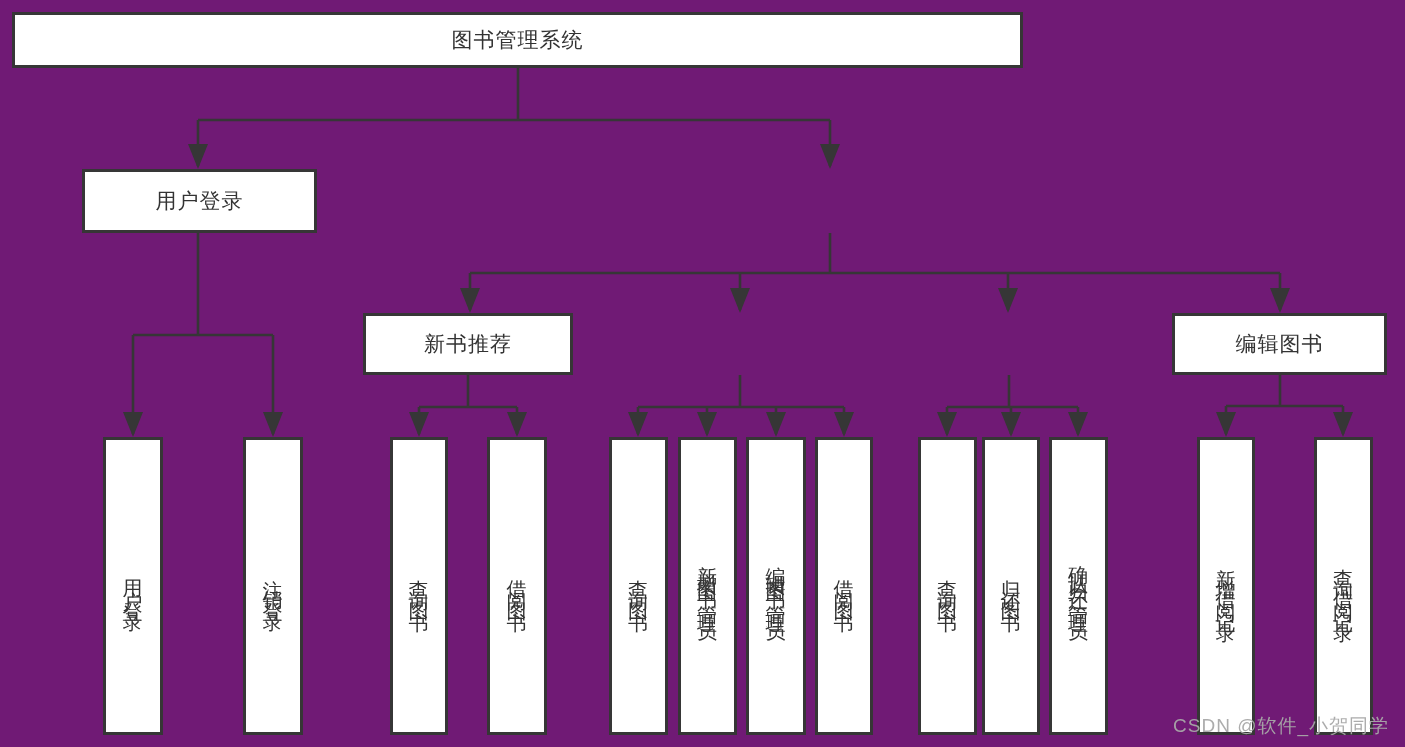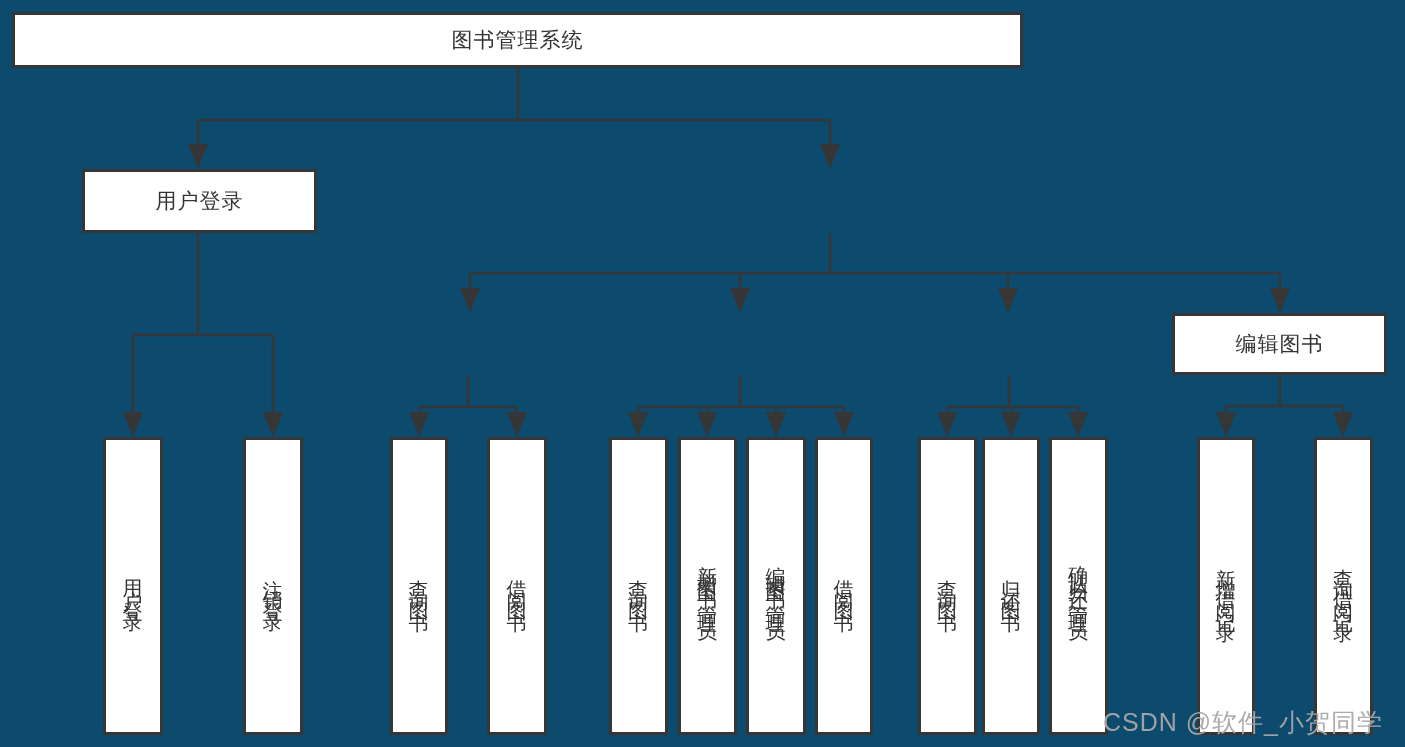--- a/index.html
+++ b/index.html
@@ -1,32 +1,32 @@
 <!DOCTYPE html>
 <html><head>
 <meta charset="utf-8">
 <style>
   html,body { margin:0; padding:0; background:#ffffff; }
   .stage {
-    position:relative; width:1405px; height:747px; background:#0c4a6e;
+    position:relative; width:1405px; height:747px; background:#701a75;
     font-family:"Liberation Sans", sans-serif; color:#333333; overflow:hidden;
   }
   .connectors { position:absolute; left:0; top:0; width:1405px; height:747px; }
   .box {
     position:absolute; box-sizing:border-box; background:#ffffff;
     border:3px solid #363636; display:flex; align-items:center; justify-content:center;
   }
   .hl { font-size:21px; letter-spacing:1px; color:#333333; white-space:nowrap; }
   .vl {
     writing-mode:vertical-rl; text-orientation:mixed;
     font-size:20px; letter-spacing:11px; line-height:1; color:#333333; white-space:nowrap;
   }
   .vl.tight { letter-spacing:8px; }
   .watermark {
-    position:absolute; right:22px; bottom:8px; font-size:25px;
+    position:absolute; right:16px; bottom:8px; font-size:19px;
     color:#a8a8a8; letter-spacing:1px; opacity:0.95; white-space:nowrap;
   }
 </style>
 </head>
 <body>
 
 <div class="stage">
 
   <svg class="connectors" viewBox="0 0 1405 747" xmlns="http://www.w3.org/2000/svg">
     <g stroke="#363636" stroke-width="2.6" fill="none">
@@ -62,20 +62,23 @@
   </svg>
 
   <div class="box" style="left:12px;top:12px;width:1011px;height:56px">
     <span class="hl">图书管理系统</span>
   </div>
 
   <div class="box" style="left:82px;top:169px;width:235px;height:64px">
     <span class="hl">用户登录</span>
   </div>
 
+  <div class="box" style="left:363px;top:313px;width:210px;height:62px">
+    <span class="hl">新书推荐</span>
+  </div>
   <div class="box" style="left:1172px;top:313px;width:215px;height:62px">
     <span class="hl">编辑图书</span>
   </div>
 
   <div class="box" style="left:103px;top:437px;width:60px;height:298px">
     <span class="vl">用户登录</span>
   </div>
   <div class="box" style="left:243px;top:437px;width:60px;height:298px">
     <span class="vl">注销登录</span>
   </div>

